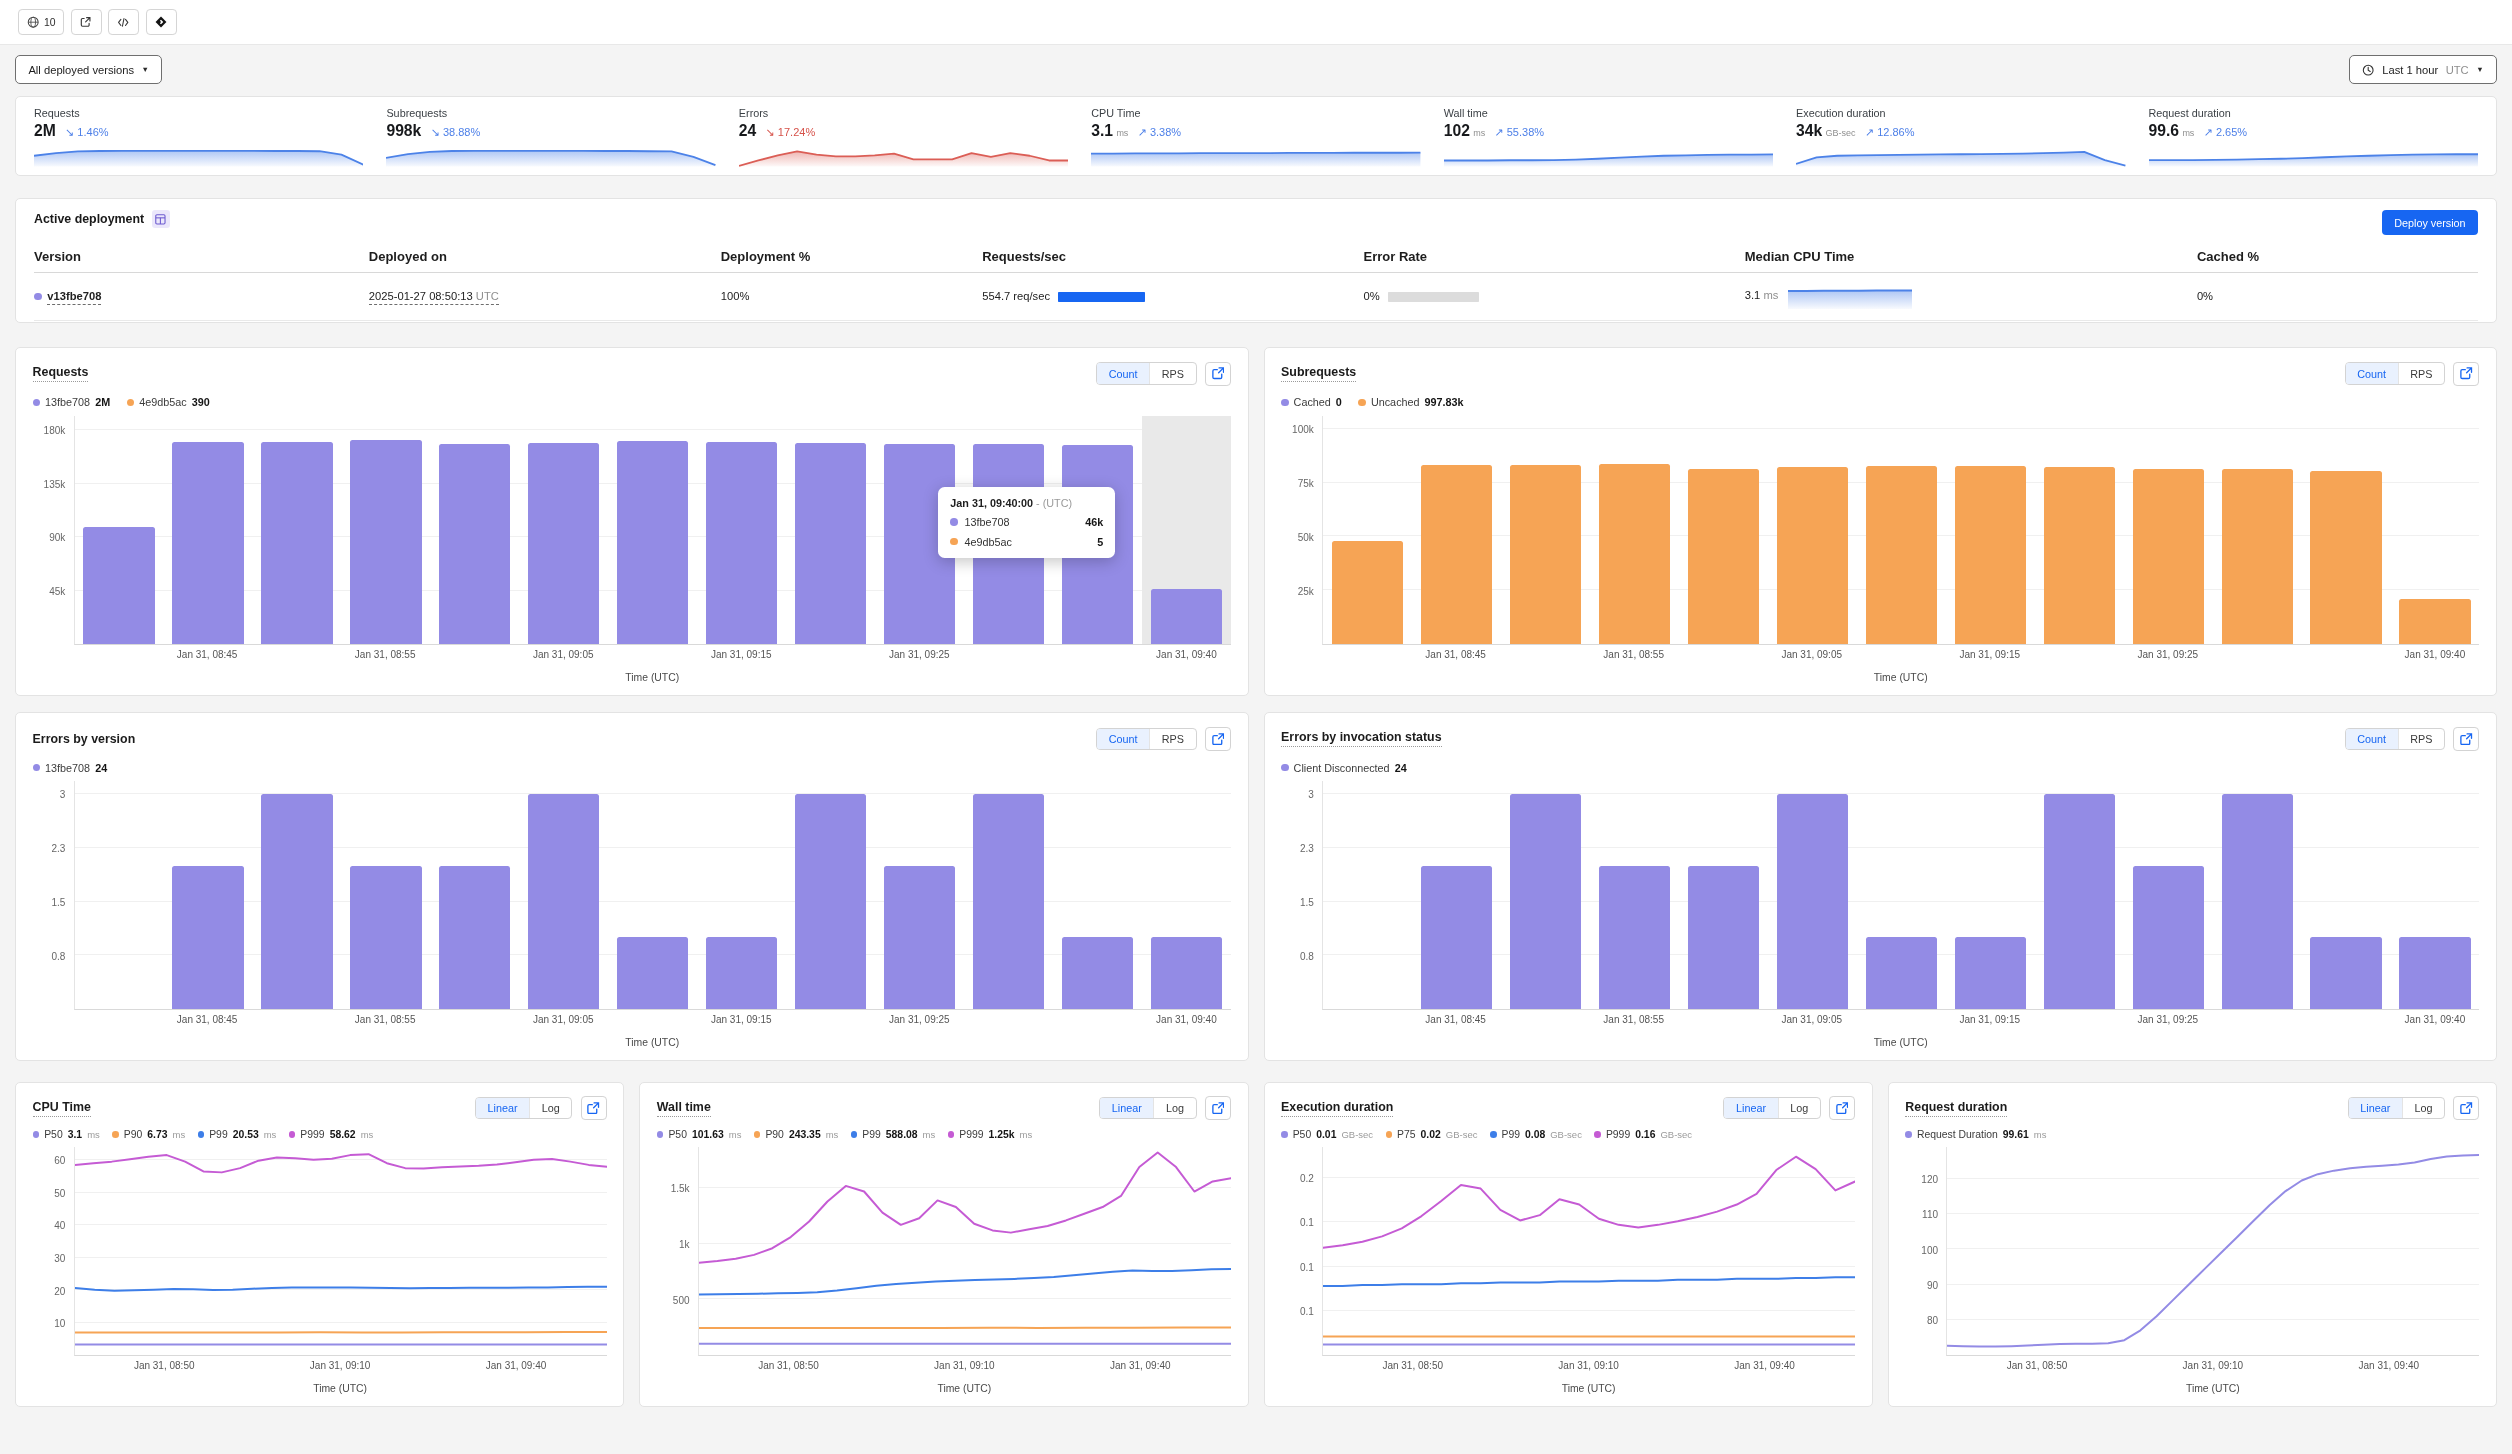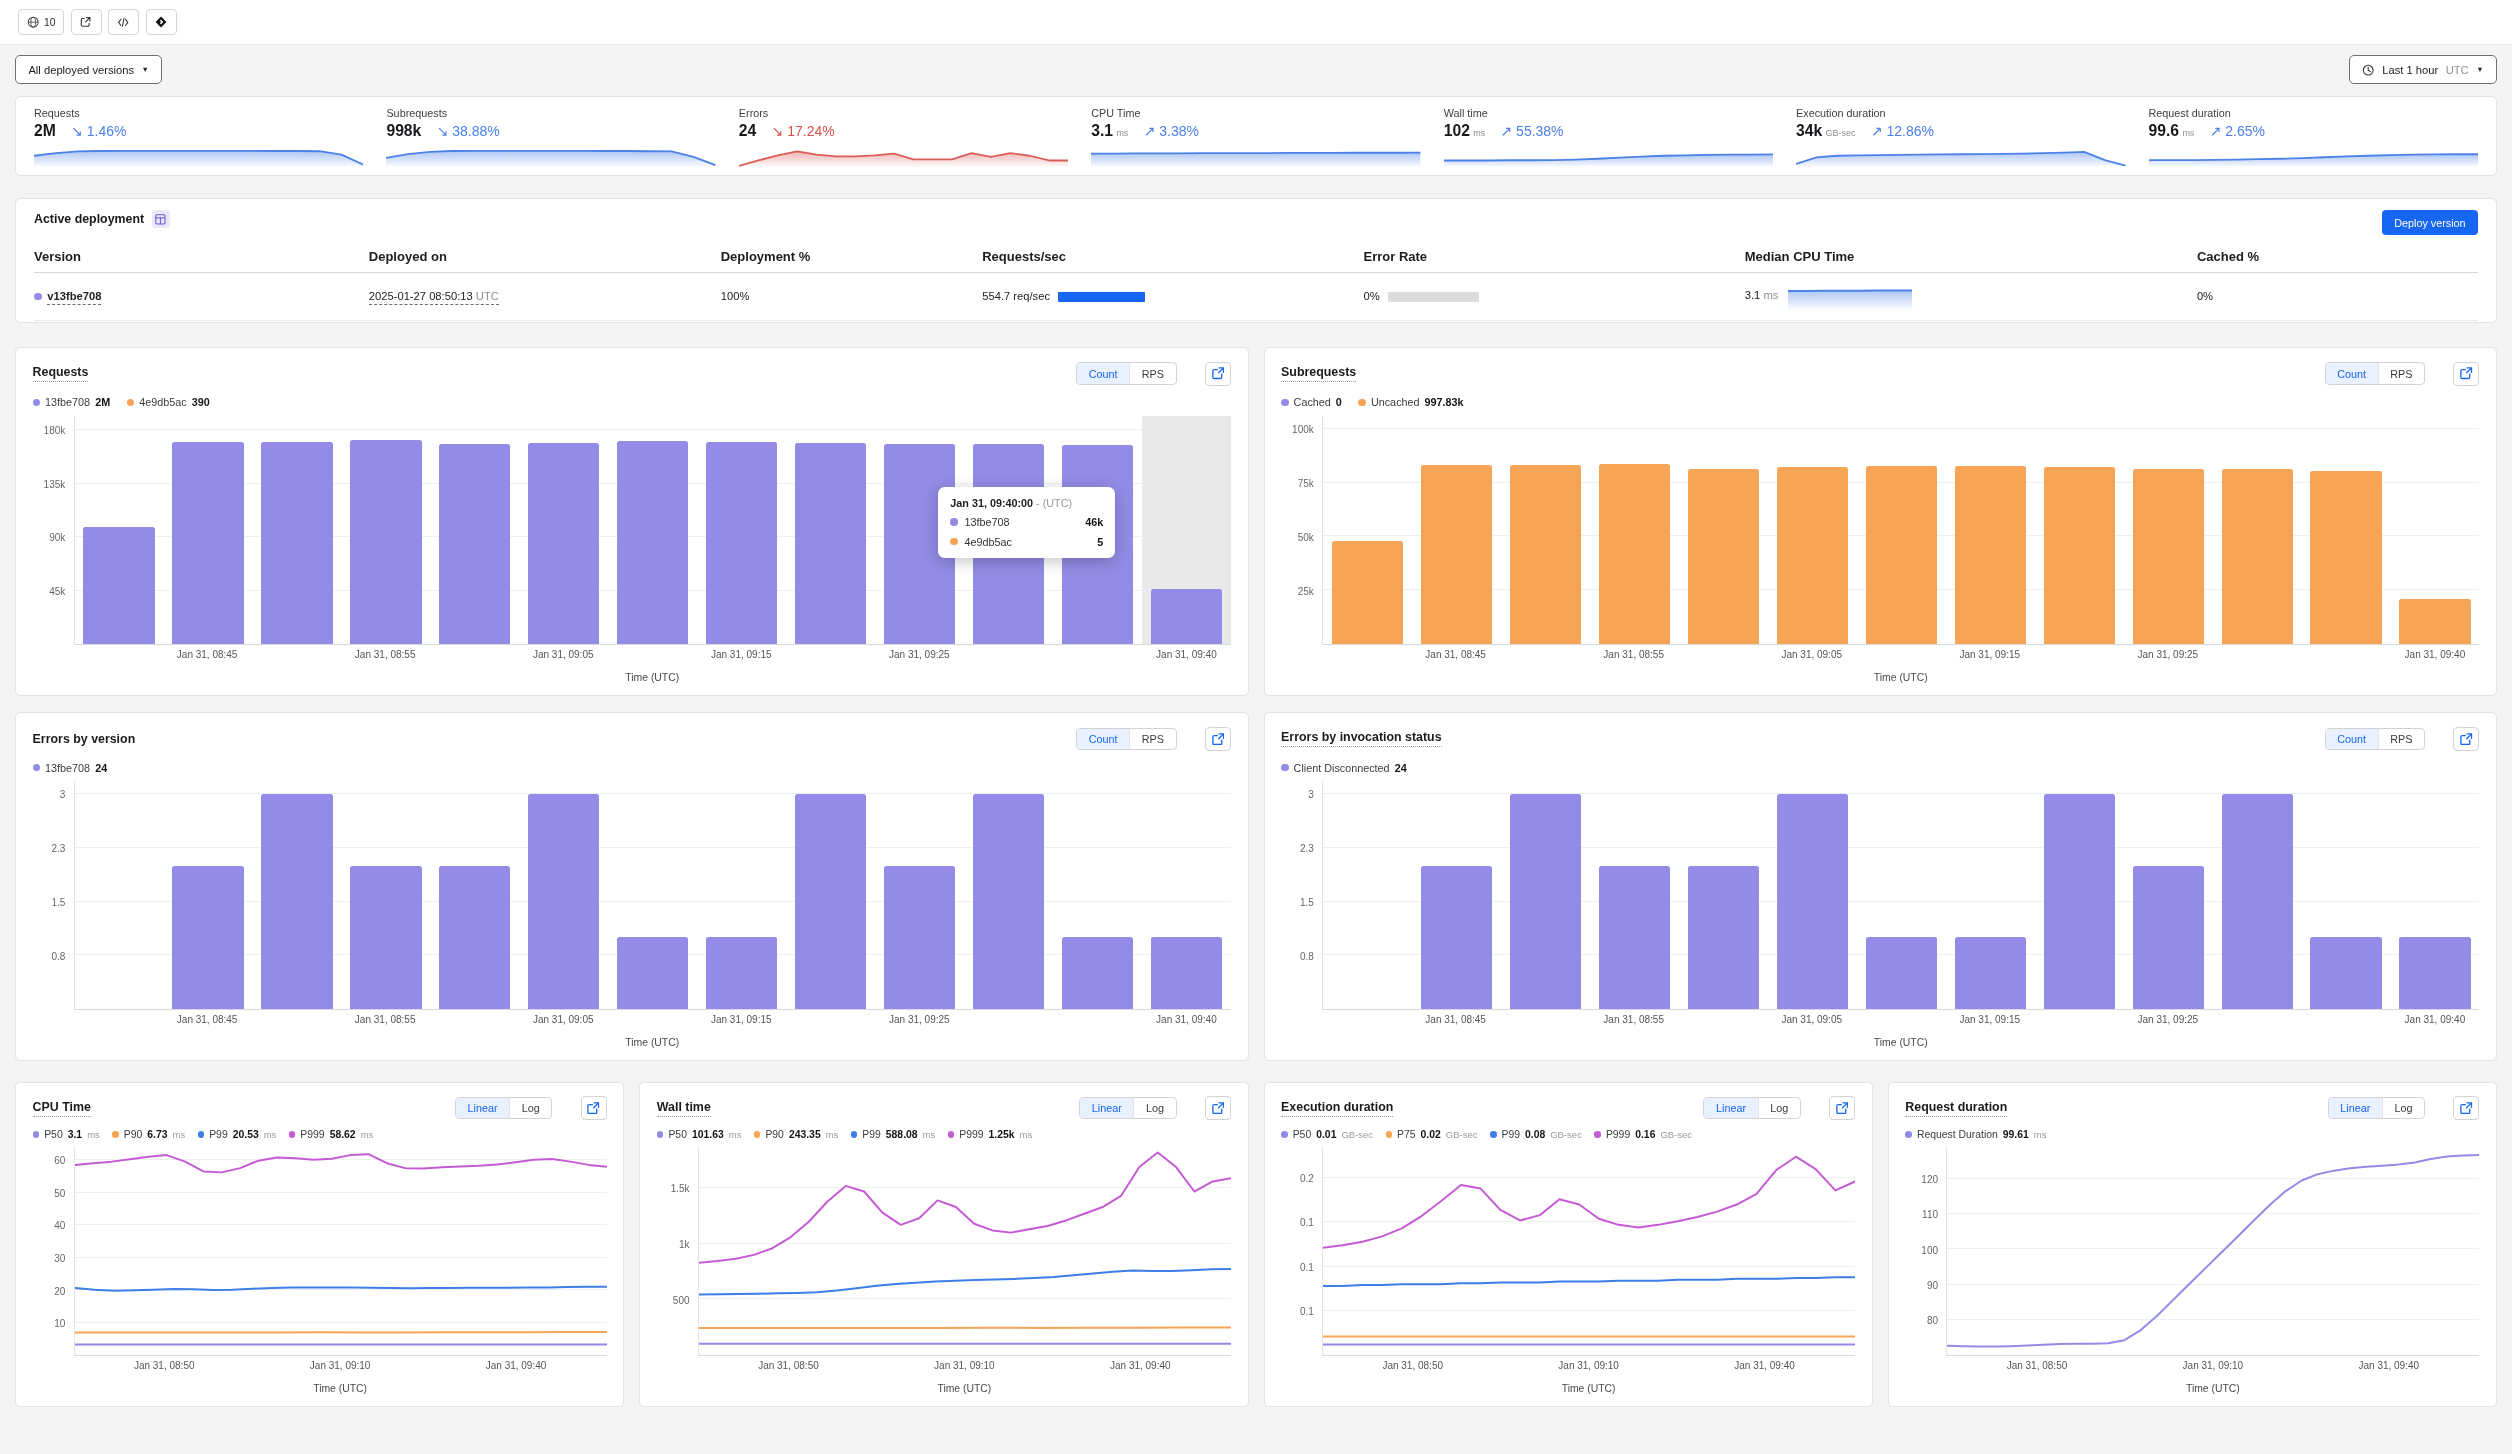--- a/index.html
+++ b/index.html
@@ -28,21 +28,21 @@
   .caret { font-size:7.5px; color:#2b2b2b; }
   .muted { color:#8f8f8f; }
   
   .stats-card { display:flex; gap:23px; background:#fff; border:0.8px solid #E3E3E3; border-radius:5px;
     margin:5px 15px 0; padding:10px 18px 8.3px; }
   .stat { flex:1; min-width:0; }
   .stat-label { font-size:10.8px; color:#3A3F44; margin-bottom:3.3px; }
   .stat-row { display:flex; align-items:baseline; gap:3.3px; }
   .stat-value { font-size:15.7px; font-weight:bold; color:#17191c; }
   .stat-unit { font-size:9px; color:#8f8f8f; }
-  .stat-trend { font-size:14px; margin-left:12px; white-space:nowrap; }
+  .stat-trend { font-size:11px; margin-left:6px; white-space:nowrap; }
   .stat-spark { height:21.5px; margin-top:5px; }
   
   .deploy-card { background:#fff; border:0.8px solid #E3E3E3; border-radius:5px; margin:21.5px 15px 0; padding:11.6px 18px 1.7px; }
   .dep-head { display:flex; justify-content:space-between; align-items:flex-start; }
   .dep-title { display:flex; align-items:center; gap:7.5px; font-size:12.4px; font-weight:bold; color:#191919;text-align:center; }
   .dep-icon { width:18px; height:18px; border-radius:3.3px; background:#EBE7FB; display:flex; align-items:center; justify-content:center; }
   .deploy-btn { background:#1766F2; color:#fff; font-size:10.8px; padding:6.6px 12.4px; border-radius:4.1px; border:none; cursor:pointer; }
   .dep-table { width:100%; border-collapse:collapse; margin-top:6.6px; }
   .dep-table th { font-size:13px; text-align:left; font-weight:bold; padding:7.5px 0; border-bottom:0.8px solid #D8D8D8; color:#1d1d1d; }
   .dep-table td { font-size:11.2px; padding:10.8px 0; border-bottom:0.8px solid #E9E9E9; color:#222; vertical-align:middle; }
@@ -50,21 +50,21 @@
   .dashed { border-bottom:0.8px dashed #6d6d6d; padding-bottom:1.7px; }
   .hbar { display:inline-block; height:10.8px; vertical-align:middle; margin-left:8.3px; border-radius:0.8px; }
   .cpu-spark { display:inline-block; width:124px; height:25px; vertical-align:middle; margin-left:10px; }
   
   .row { display:flex; gap:15px; margin:0 15px; }
   .row1 { margin-top:24px; } .row2 { margin-top:16.6px; } .row3 { margin-top:21px; }
   .chart-card { flex:1; min-width:0; background:#fff; border:0.8px solid #E3E3E3; border-radius:5px; padding:13.3px 16.6px 11.6px; }
   .chart-head { display:flex; justify-content:space-between; align-items:center; }
   .chart-title { font-size:12.4px; font-weight:bold; color:#1b1b1b; }
   .dotted { border-bottom:1.7px dotted #9a9a9a; padding-bottom:2.5px; }
-  .controls { display:flex; align-items:center;gap:20px; }
+  .controls { display:flex; align-items:center; }
   .seg { display:flex; border:0.8px solid #D3D3D3; border-radius:4.1px; overflow:hidden; background:#fff; }
   .seg-opt { padding:4.1px 11.6px; font-size:10.8px; color:#3a3a3a; border-left:0.8px solid #E4E4E4; cursor:pointer; }
   .seg-opt:first-child { border-left:none; }
   .seg-opt.on { background:#E9F1FE; color:#1766F2; }
   .expand-btn { width:26px; height:24px; border:0.8px solid #D3D3D3; border-radius:4.1px; background:#fff;
     display:flex; align-items:center; justify-content:center; margin-left:8.3px; cursor:pointer; }
   .legend { display:flex; gap:16.6px; margin:10.8px 0 7.5px; align-items:center; font-size:10.8px; flex-wrap:wrap; }
   .legend-item { display:flex; align-items:center; gap:5px; cursor:pointer; }
   .dot { width:7.5px; height:7.5px; border-radius:50%; flex:0 0 auto; }
   .lg-label { color:#3c3c3c; } .lg-value { font-weight:bold; color:#141414; } .lg-unit { color:#9a9a9a; font-size:9.5px; }

